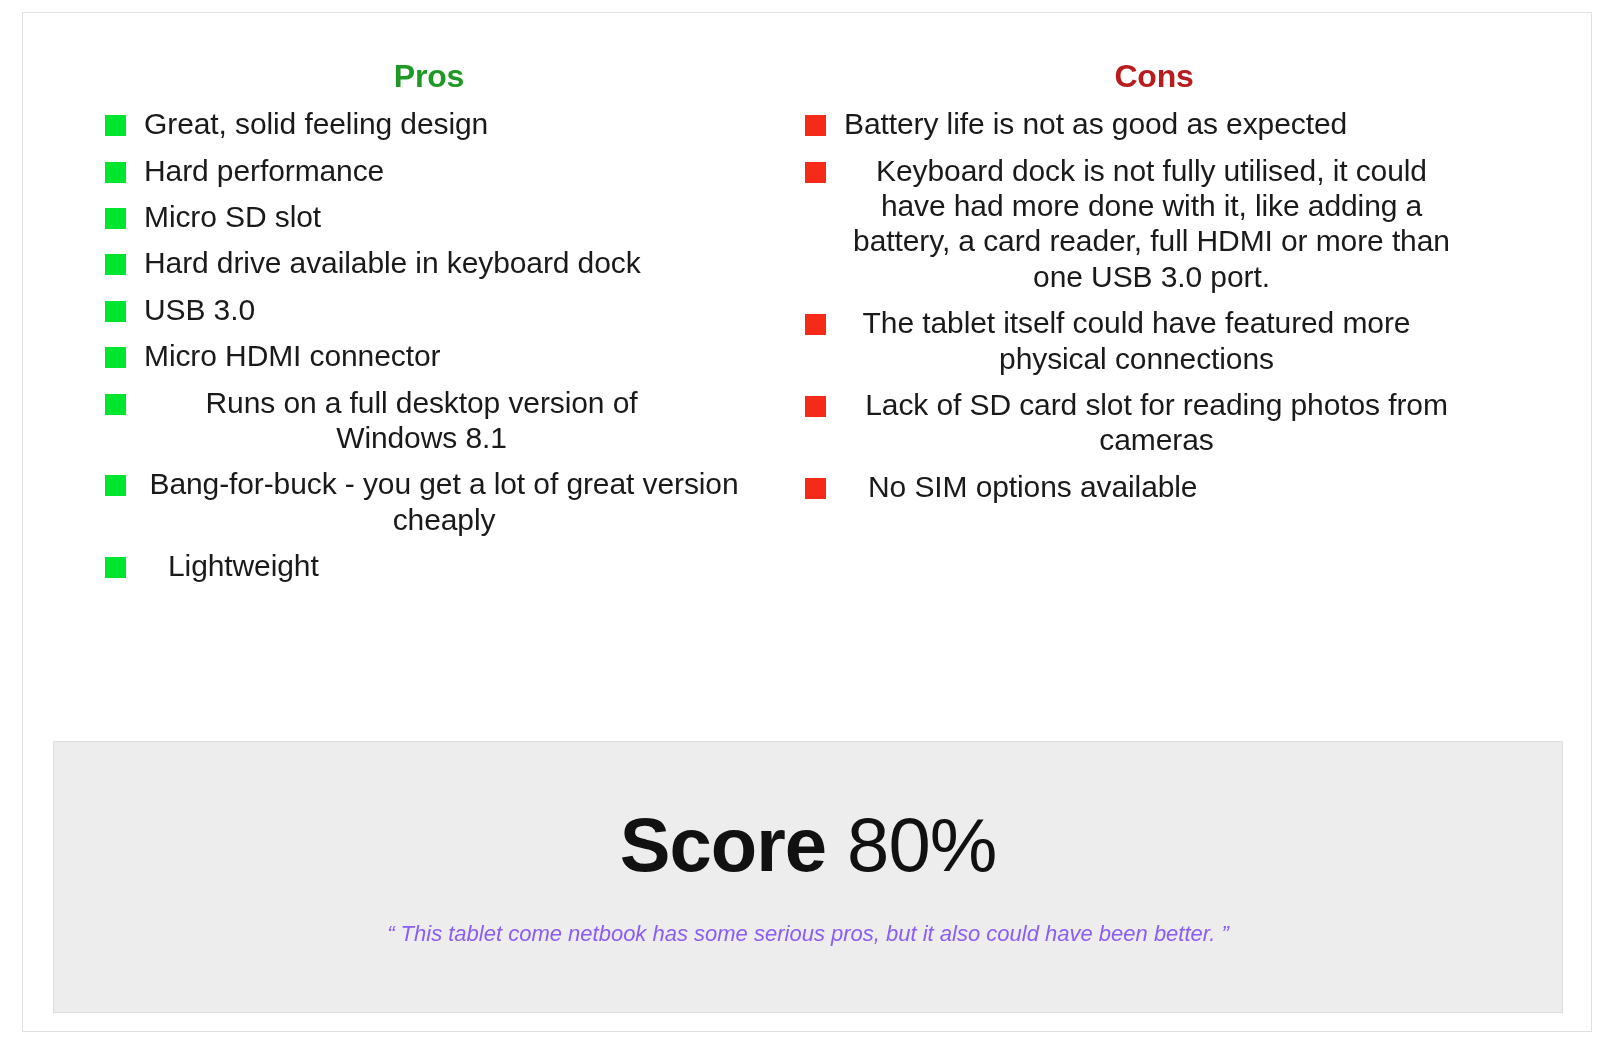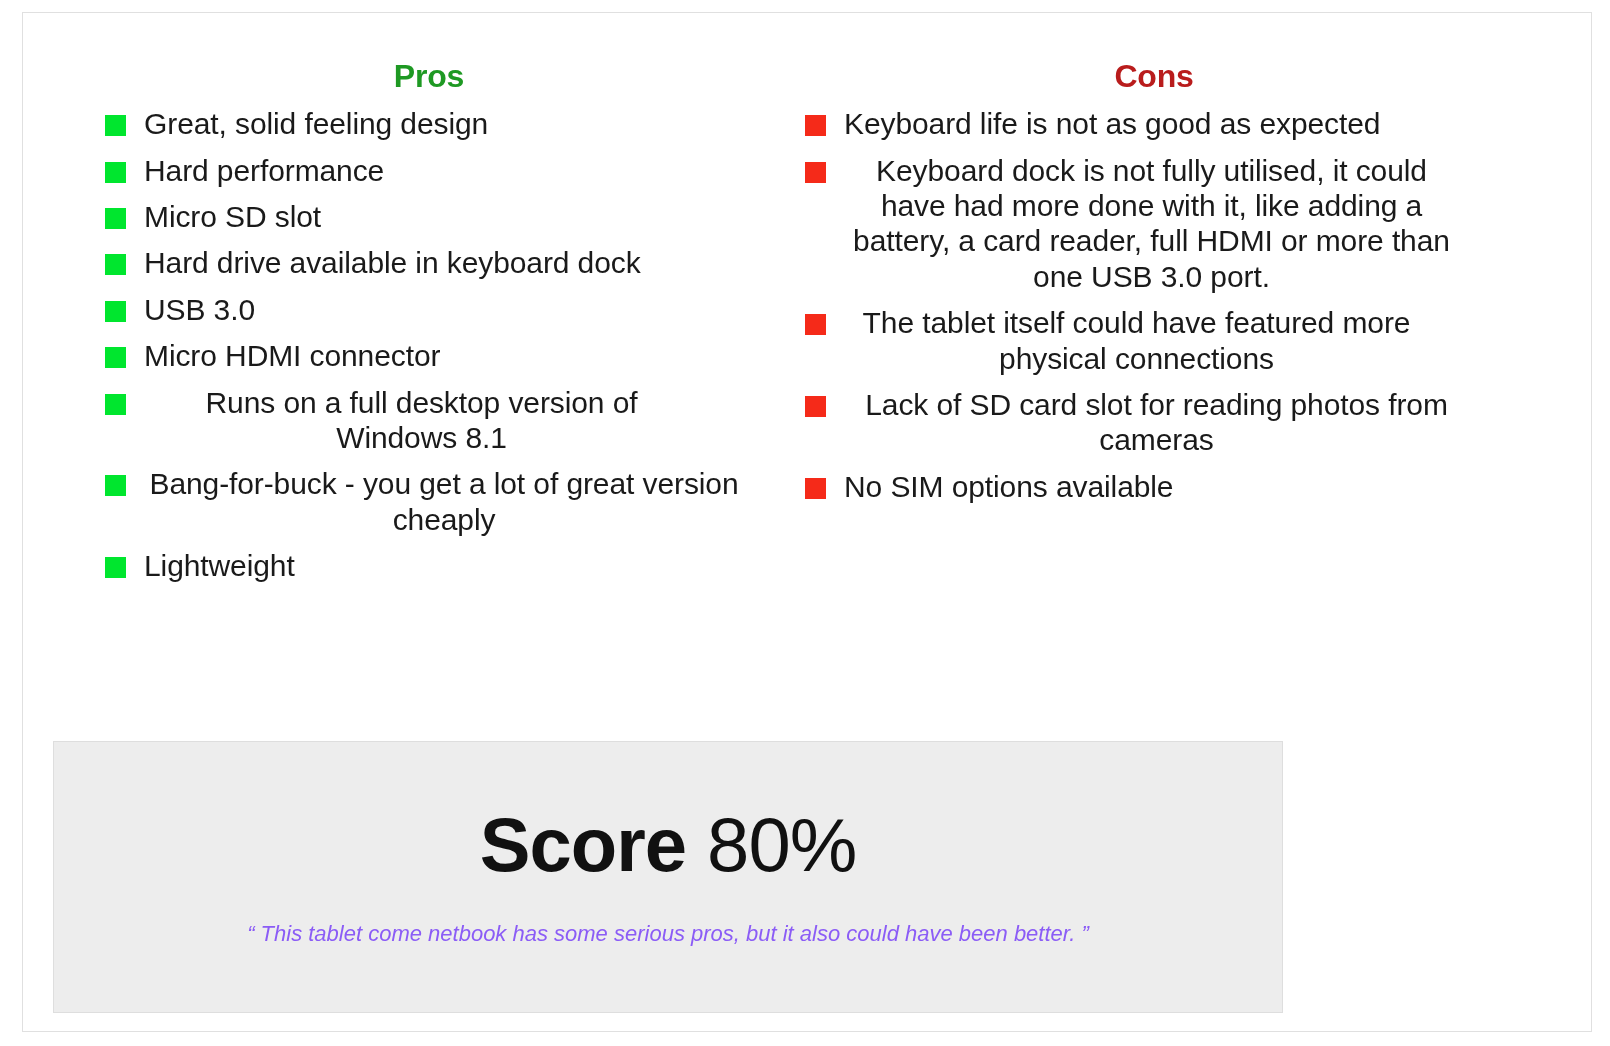--- a/index.html
+++ b/index.html
@@ -62,21 +62,21 @@
     list-style: none;
     margin: 0;
     padding: 0;
   }
   ul.point-list li {
     display: flex;
     align-items: flex-start;
     margin-bottom: 11px;
     margin-top: 8px;
   }
-  ul.point-list li:last-child { margin-bottom: 0; }
+  ul.point-list li:last-child { margin-bottom: 0; gap: 24px; }
 
   .bullet-square {
     flex: 0 0 auto;
     width: 21px;
     height: 21px;
     margin-top: 9px;
     margin-right: 18px;
   }
   .bullet-green { background: #00e62e; }
   .bullet-red   { background: #f52a19; }
@@ -86,21 +86,21 @@
     line-height: 1.18;
     color: #1a1a1a;
     font-weight: 400;
     letter-spacing: -0.1px;
   }
 
   .score-panel {
     position: absolute;
     left: 30px;
     top: 728px;
-    width: 1230px;
+    width: 1510px;
     height: 272px;
     background: #ededed;
     border: 1px solid #dedede;
     box-sizing: border-box;
     display: flex;
     flex-direction: column;
     align-items: center;
     justify-content: center;
   }
   .score-line {
@@ -173,21 +173,21 @@
           <span class="point-text">Lightweight</span>
         </li>
       </ul>
     </div>
 
     <div class="col col-cons">
       <h2 class="col-heading heading-cons">Cons</h2>
       <ul class="point-list">
         <li>
           <span class="bullet-square bullet-red"></span>
-          <span class="point-text">Keyboard life is not as good as expected</span>
+          <span class="point-text">Battery life is not as good as expected</span>
         </li>
         <li>
           <span class="bullet-square bullet-red"></span>
           <span class="point-text" style="max-width:615px">Keyboard dock is not fully utilised, it could have had more done with it, like adding a battery, a card reader, full HDMI or more than one USB 3.0 port.</span>
         </li>
         <li>
           <span class="bullet-square bullet-red"></span>
           <span class="point-text" style="max-width:585px">The tablet itself could have featured more physical connections</span>
         </li>
         <li>

